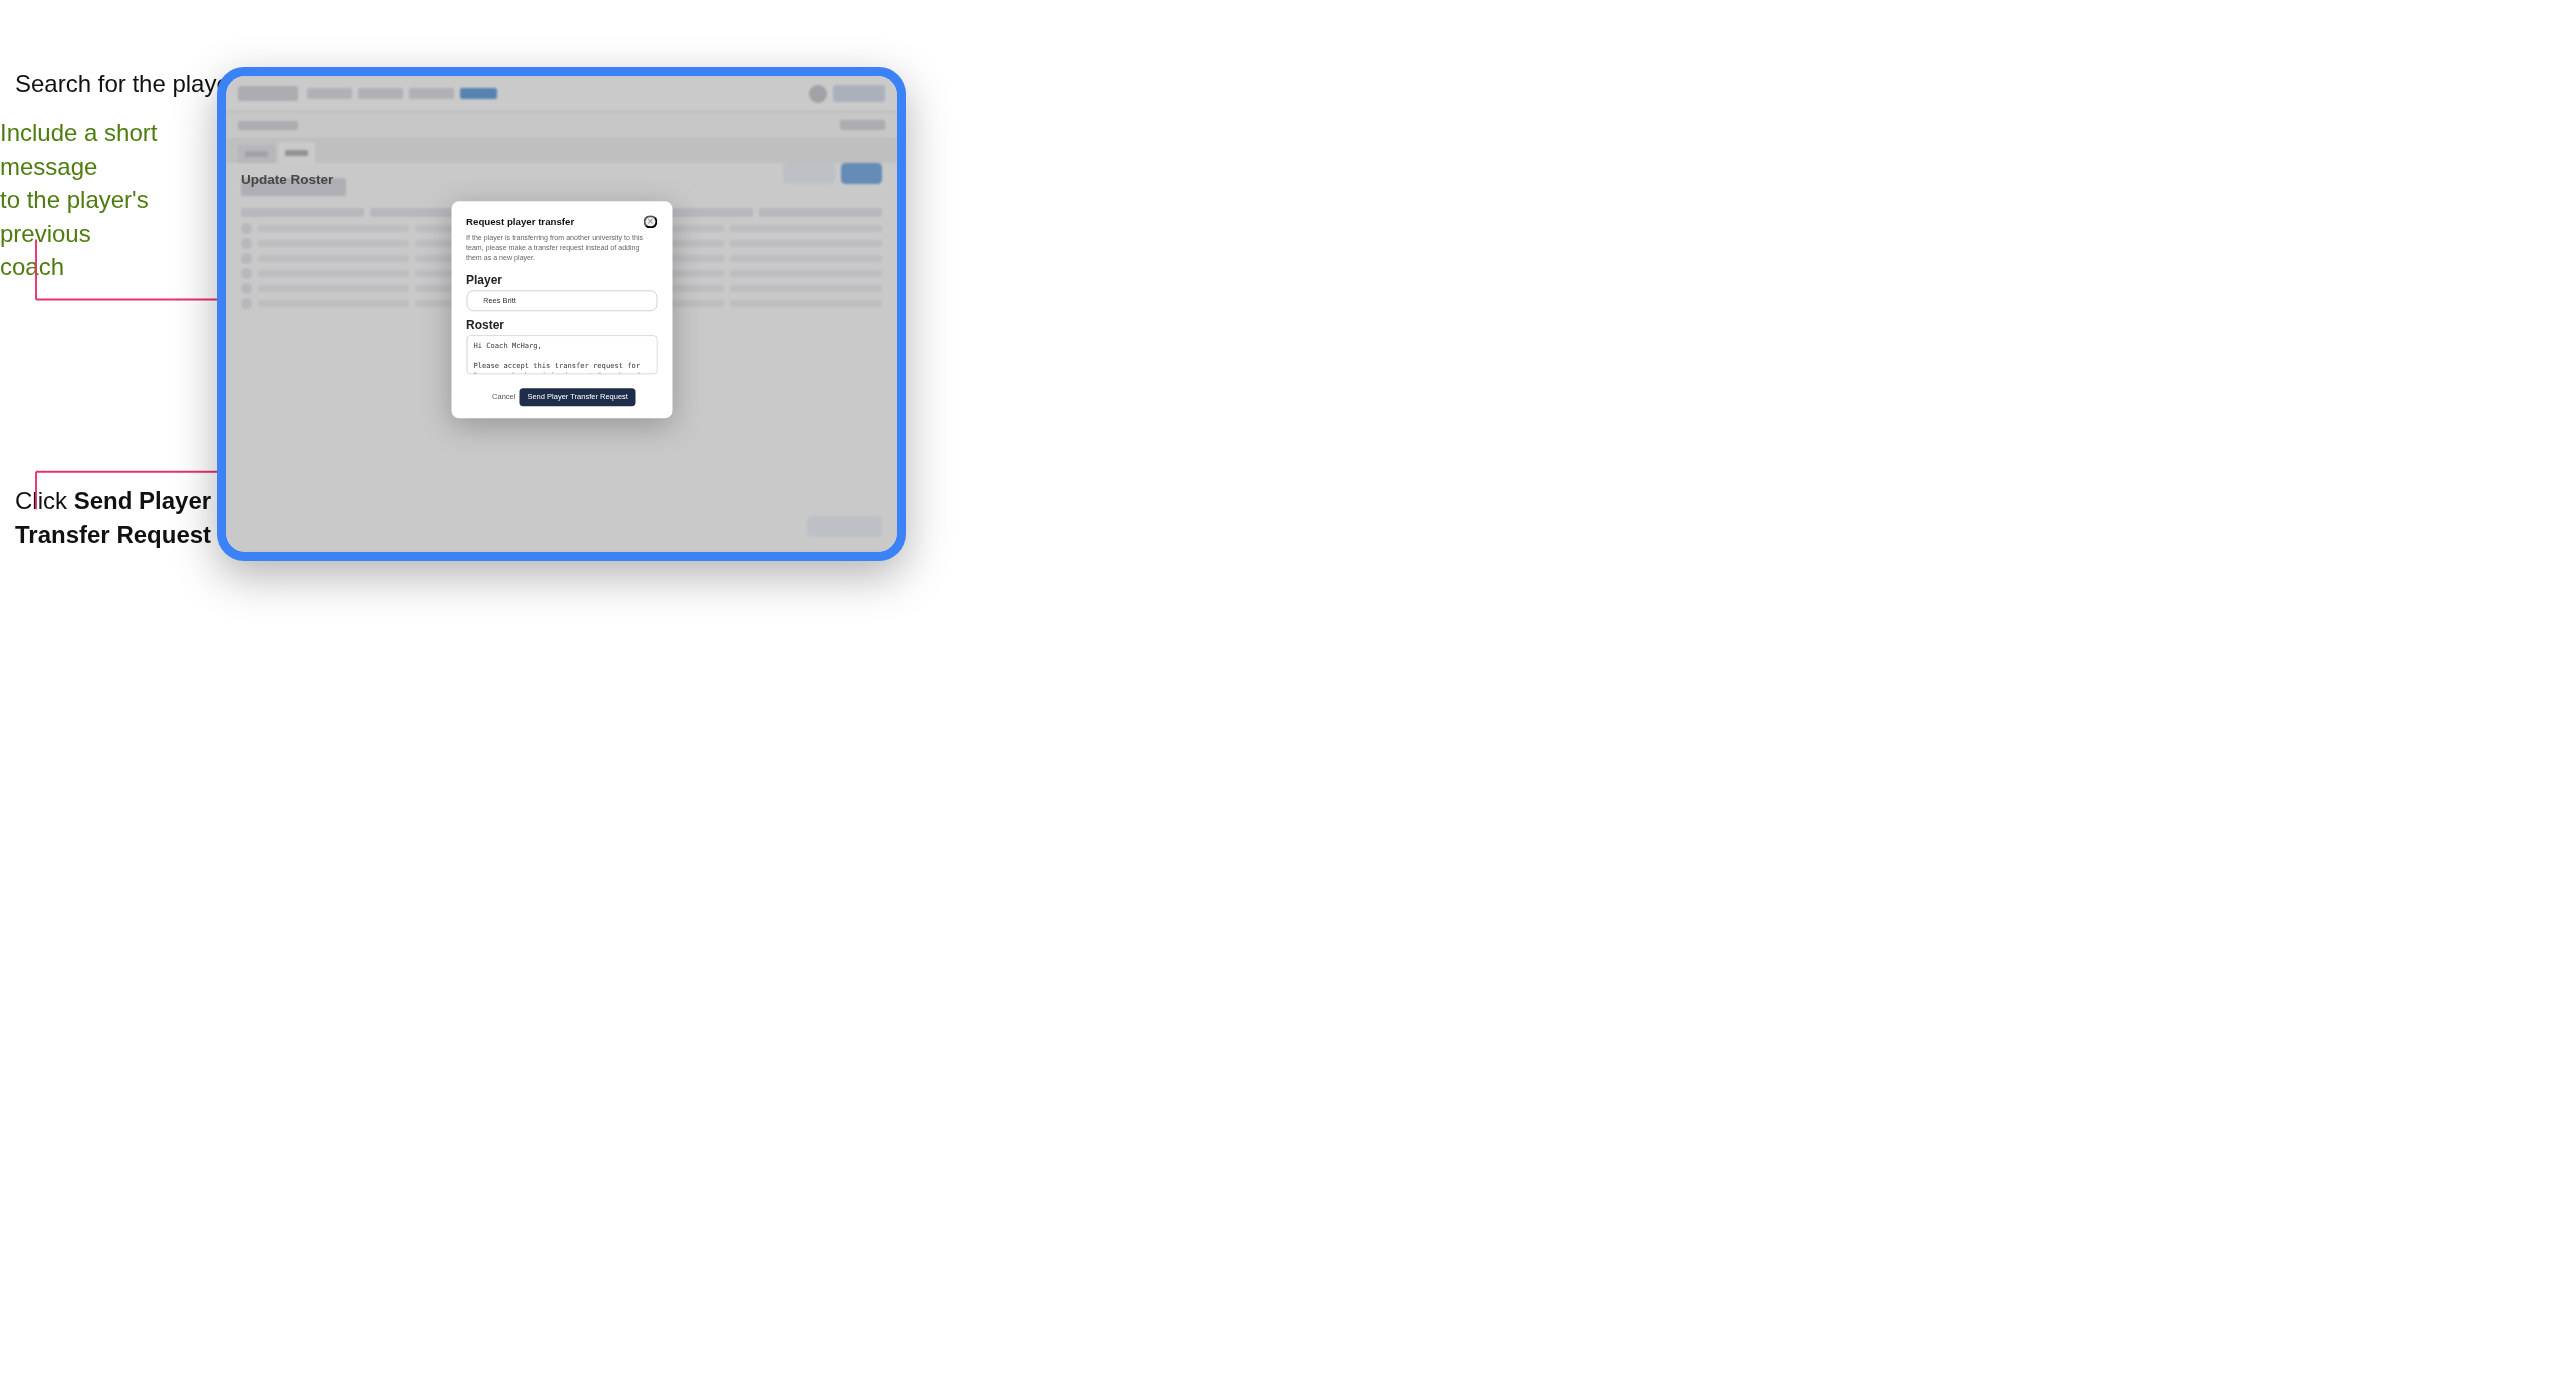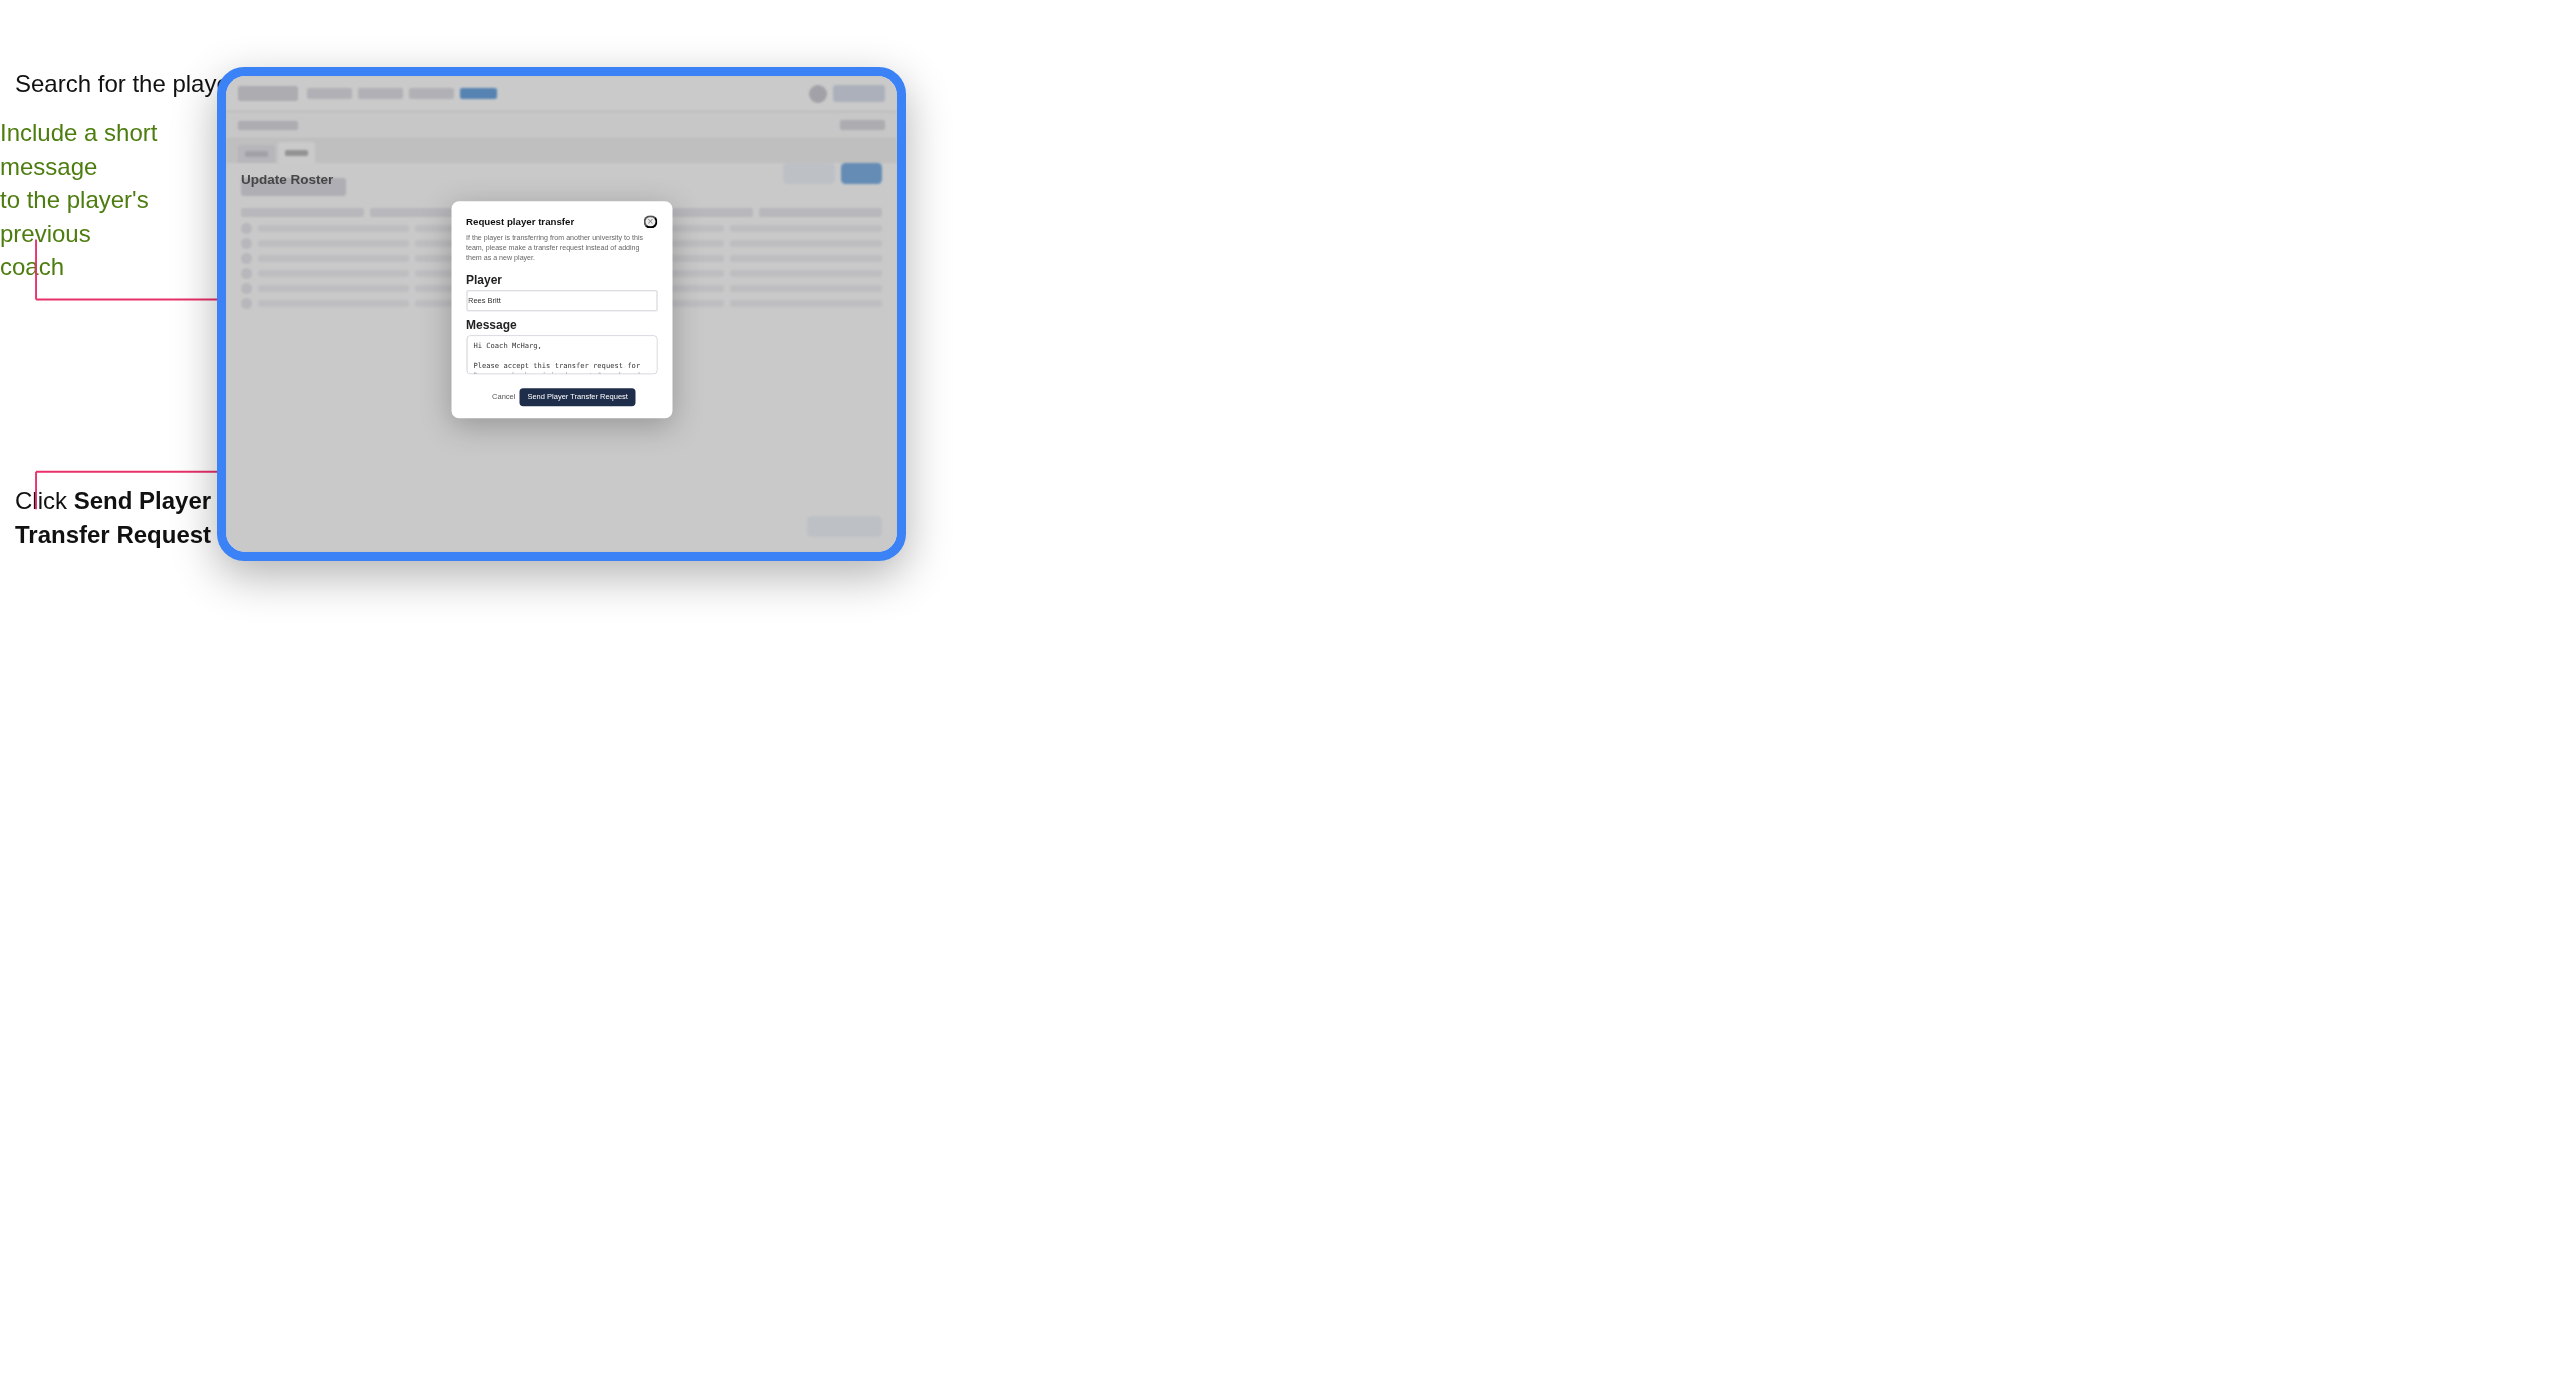--- a/index.html
+++ b/index.html
@@ -345,22 +345,22 @@
       font-size: 12px;
       font-weight: 600;
       color: #222;
       margin-bottom: 3px;
     }
 
     .modal-input {
       width: 100%;
       height: 21px;
       border: 0.7px solid #d0d0d8;
-      border-radius: 1px;
-      padding: 0 1px;
+      border-radius: 7px;
+      padding: 0 16px;
       font-size: 7.5px;
       color: #333;
       outline: none;
       margin-bottom: 7.5px;
       background: #fff;
     }
 
     .modal-textarea {
       width: 100%;
       height: 39px;
@@ -539,21 +539,21 @@
       <div class="modal-header">
         <span class="modal-title">Request player transfer</span>
         <button class="modal-close">×</button>
       </div>
 
       <p class="modal-desc">If the player is transferring from another university to this team, please make a transfer request instead of adding them as a new player.</p>
 
       <div class="modal-field-label">Player</div>
       <input class="modal-input" type="text" value="Rees Britt" style="">
 
-      <div class="modal-field-label">Message</div>
+      <div class="modal-field-label">Roster</div>
       <textarea class="modal-textarea" style="">Hi Coach McHarg,
 
 Please accept this transfer request for Rees now he has joined us at Scoreboard College</textarea>
 
       <div class="modal-footer">
         <button class="btn-cancel">Cancel</button>
         <button class="btn-send">Send Player Transfer Request</button>
       </div>
 
     </div>

